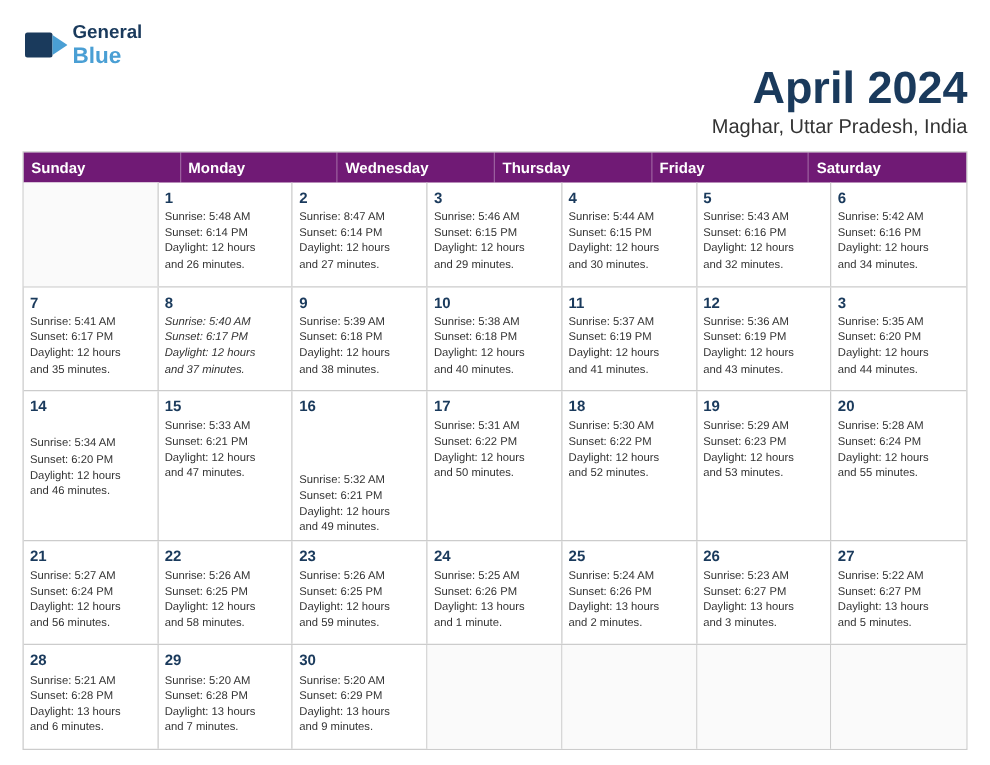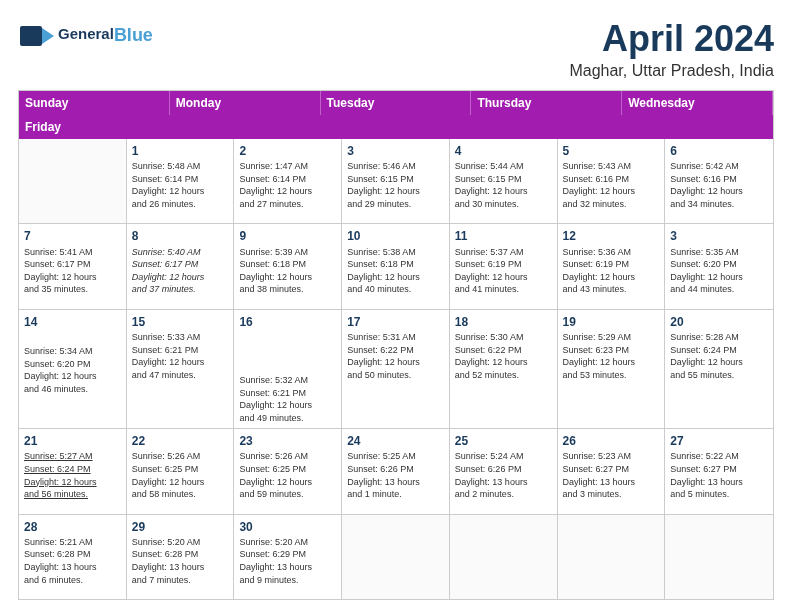--- a/index.html
+++ b/index.html
@@ -23,41 +23,42 @@
       align-items: flex-start;
       margin-bottom: 10px;
     }
     .logo {
       display: flex;
       flex-direction: column;
       align-items: flex-start;
     }
     .title-block {
       text-align: right;
+      margin-top: 31px;
     }
     .main-title {
       font-size: 36px;
       font-weight: bold;
       color: #1a3a5c;
     }
     .subtitle {
       font-size: 16px;
       color: #333;
       margin-top: 2px;
     }
     .calendar {
       flex: 1;
       display: flex;
       flex-direction: column;
       border: 1px solid #ccc;
     }
     .cal-header {
       display: grid;
-      grid-template-columns: repeat(5, 1fr);
-      background: #a21caf;
+      grid-template-columns: repeat(6, 1fr);
+      background: #701a75;
     }
     .cal-header-cell {
       color: #fff;
       font-size: 12px;
       font-weight: bold;
       padding: 5px 6px;
       text-align: left;
       border-right: 1px solid rgba(255,255,255,0.3);
     }
     .cal-header-cell:last-child { border-right: none; }
@@ -103,54 +104,54 @@
 <div class="page">
   <div class="header">
     <div class="logo">
       <div style="display:flex;align-items:center;gap:4px;">
         <div style="position:relative;width:36px;height:36px;">
           <svg width="36" height="36" viewBox="0 0 36 36">
             <rect x="2" y="8" width="22" height="20" rx="2" fill="#1a3a5c"></rect>
             <polygon points="24,10 36,18 24,26" fill="#4a9fd4"></polygon>
           </svg>
         </div>
-        <div style="display:flex;flex-direction:row;line-height:1.1;">
+        <div style="display:flex;flex-direction:column;line-height:1.1;">
           <span style="font-size:15px;font-weight:bold;color:#1a3a5c;">General</span>
           <span style="font-size:18px;font-weight:bold;color:#4a9fd4;">Blue</span>
         </div>
       </div>
     </div>
     <div class="title-block">
       <div class="main-title">April 2024</div>
       <div class="subtitle">Maghar, Uttar Pradesh, India</div>
     </div>
   </div>
 
   <div class="calendar">
     <div class="cal-header" id="cal-header">
         <div class="cal-header-cell">Sunday</div>
         <div class="cal-header-cell">Monday</div>
-        <div class="cal-header-cell">Tuesday</div>
+        <div class="cal-header-cell">Wednesday</div>
         <div class="cal-header-cell">Thursday</div>
-        <div class="cal-header-cell">Wednesday</div>
         <div class="cal-header-cell">Friday</div>
+        <div class="cal-header-cell">Saturday</div>
       </div>
     <div class="cal-body" id="cal-body">
         <div class="cal-row">
           <div class="cal-cell empty"></div>
           <div class="cal-cell">
             <span class="day-num">1</span>
             <div class="cell-info" style="white-space: pre-line;">Sunrise: 5:48 AM
 Sunset: 6:14 PM
 Daylight: 12 hours
 and 26 minutes.</div>
           </div>
           <div class="cal-cell">
             <span class="day-num">2</span>
-            <div class="cell-info" style="white-space: pre-line;">Sunrise: 1:47 AM
+            <div class="cell-info" style="white-space: pre-line;">Sunrise: 8:47 AM
 Sunset: 6:14 PM
 Daylight: 12 hours
 and 27 minutes.</div>
           </div>
           <div class="cal-cell">
             <span class="day-num">3</span>
             <div class="cell-info" style="white-space: pre-line;">Sunrise: 5:46 AM
 Sunset: 6:15 PM
 Daylight: 12 hours
 and 29 minutes.</div>
@@ -275,21 +276,21 @@
             <span class="day-num">20</span>
             <div class="cell-info" style="white-space: pre-line;">Sunrise: 5:28 AM
 Sunset: 6:24 PM
 Daylight: 12 hours
 and 55 minutes.</div>
           </div>
         </div>
         <div class="cal-row">
           <div class="cal-cell">
             <span class="day-num">21</span>
-            <div class="cell-info" style="white-space: pre-line; text-decoration: underline;">Sunrise: 5:27 AM
+            <div class="cell-info" style="white-space: pre-line;">Sunrise: 5:27 AM
 Sunset: 6:24 PM
 Daylight: 12 hours
 and 56 minutes.</div>
           </div>
           <div class="cal-cell">
             <span class="day-num">22</span>
             <div class="cell-info" style="white-space: pre-line;">Sunrise: 5:26 AM
 Sunset: 6:25 PM
 Daylight: 12 hours
 and 58 minutes.</div>

